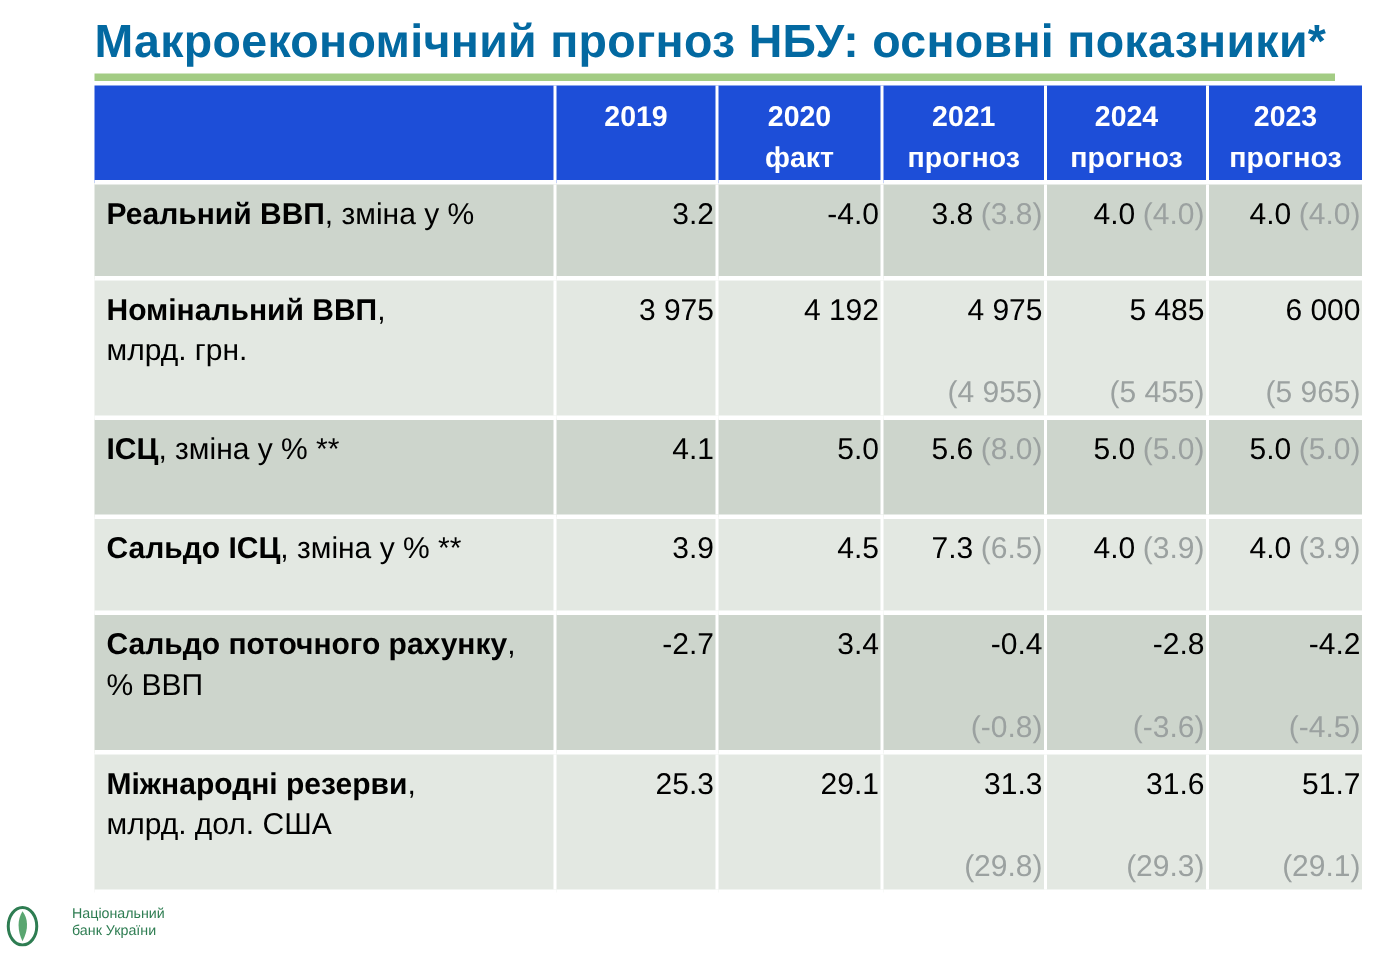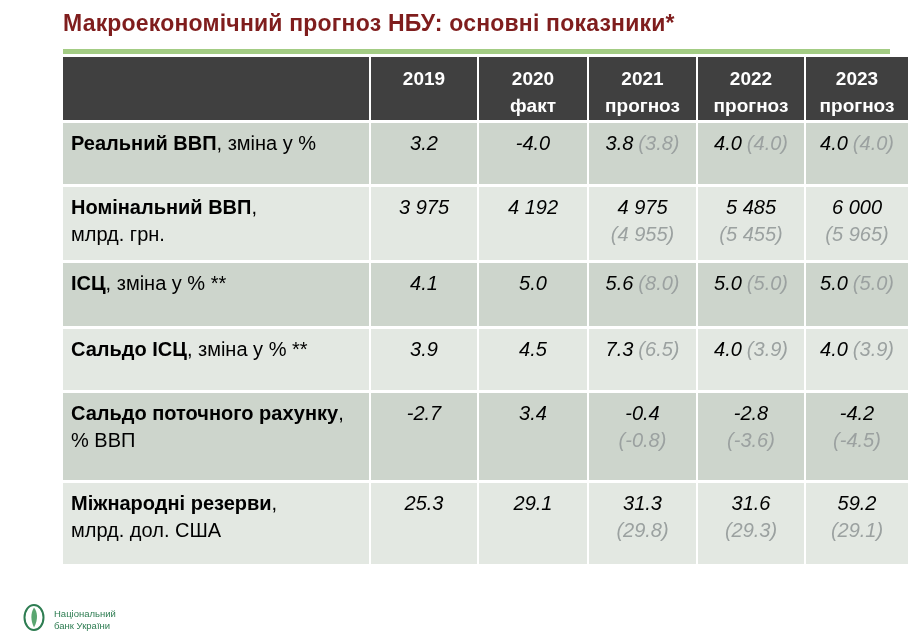--- a/index.html
+++ b/index.html
@@ -2,52 +2,52 @@
 <html><head>
 <meta charset="utf-8">
 <style>
   html,body{margin:0;padding:0;background:#fff;}
   .page{position:relative;width:918px;height:643px;background:#ffffff;
         font-family:"Liberation Sans",sans-serif;overflow:hidden;}
 
   .corner-strip{position:absolute;left:0;top:0;width:6px;height:55px;
 ими    background:repeating-linear-gradient(180deg,#93cb7d 0 9px,#55a15c 9px 15px);}
 
-  .title{position:absolute;left:63px;top:10px;margin:0;font-size:23px;
-         font-weight:bold;color:#7f1d1d;white-space:nowrap;letter-spacing:.2px;}
+  .title{position:absolute;left:63px;top:10px;margin:0;font-size:31px;
+         font-weight:bold;color:#0369a1;white-space:nowrap;letter-spacing:.2px;}
   .title-underline{position:absolute;left:63px;top:49px;width:827px;height:5px;
          background:#a3cc84;}
 
   table.fc{position:absolute;left:63px;top:57px;width:845px;
          border-collapse:collapse;table-layout:fixed;}
-  .fc th{background:#404040;color:#fff;font-size:19px;font-weight:bold;
+  .fc th{background:#1d4ed8;color:#fff;font-size:19px;font-weight:bold;
          vertical-align:top;padding-top:9px;line-height:1.4;text-align:center;}
   .fc th,.fc td{border-right:2px solid #fff;border-bottom:3px solid #fff;}
   .fc th:last-child,.fc td:last-child{border-right:none;}
   .fc thead tr{height:62px;}
   .fc tbody tr:nth-child(1){height:64px;}
   .fc tbody tr:nth-child(2){height:76px;}
   .fc tbody tr:nth-child(3){height:66px;}
   .fc tbody tr:nth-child(4){height:64px;}
   .fc tbody tr:nth-child(5){height:90px;}
   .fc tbody tr:nth-child(6){height:84px;}
   .fc tbody tr:nth-child(odd) td{background:#cdd5cc;}
   .fc tbody tr:nth-child(even) td{background:#e3e8e2;}
   .fc td{vertical-align:top;font-size:20px;color:#000;padding-top:7px;line-height:1.35;}
   .label-cell{text-align:left;padding-left:8px;padding-right:6px;}
   .lbl-bold{font-weight:bold;text-align:center;}
-  .value-cell{text-align:center;font-style:italic;}
-  .v-prev{color:#9ba1a0;}
+  .value-cell{text-align:right;}
+  .v-prev{color:#9ba1a0;margin-top:28px;}
   span.v-prev{margin-left:5px;}
 
   .footnotes{position:absolute;left:78px;top:583px;font-size:15px;
          color:#626a72;line-height:21px;}
   .fn-marker-dark{color:#17365d;font-weight:bold;}
 
-  .logo{position:absolute;left:23px;top:604px;display:flex;align-items:flex-end;gap:9px;}
+  .logo{position:absolute;left:4px;top:604px;display:flex;align-items:flex-start;gap:22px;}
   .logo-text{font-size:9.5px;color:#2e7d52;line-height:1.2;}
 </style>
 </head>
 <body>
 
 <div class="page">
 
   <div class="corner-strip"></div>
 
   <h1 class="title">Макроекономічний прогноз НБУ: основні показники*</h1>
@@ -72,21 +72,21 @@
           </th>
           <th>
             <div>2020</div>
             <div>факт</div>
           </th>
           <th>
             <div>2021</div>
             <div>прогноз</div>
           </th>
           <th>
-            <div>2022</div>
+            <div>2024</div>
             <div>прогноз</div>
           </th>
           <th>
             <div>2023</div>
             <div>прогноз</div>
           </th>
         </tr>
     </thead>
     <tbody>
         <tr>
@@ -128,21 +128,21 @@
           <td class="value-cell"><span>-0.4</span><div class="v-prev">(-0.8)</div></td>
           <td class="value-cell"><span>-2.8</span><div class="v-prev">(-3.6)</div></td>
           <td class="value-cell"><span>-4.2</span><div class="v-prev">(-4.5)</div></td>
         </tr>
         <tr>
           <td class="label-cell"><span class="lbl-bold">Міжнародні резерви</span><span>,</span><div>млрд. дол. США</div></td>
           <td class="value-cell"><span>25.3</span></td>
           <td class="value-cell"><span>29.1</span></td>
           <td class="value-cell"><span>31.3</span><div class="v-prev">(29.8)</div></td>
           <td class="value-cell"><span>31.6</span><div class="v-prev">(29.3)</div></td>
-          <td class="value-cell"><span>59.2</span><div class="v-prev">(29.1)</div></td>
+          <td class="value-cell"><span>51.7</span><div class="v-prev">(29.1)</div></td>
         </tr>
       </tbody>
   </table>
 
   <div class="footnotes">
   </div>
 
   <div class="logo">
     <svg width="22" height="27" viewBox="0 0 22 27">
       <ellipse cx="11" cy="13.5" rx="9.5" ry="12.5" fill="none" stroke="#2e7d52" stroke-width="2"></ellipse>

